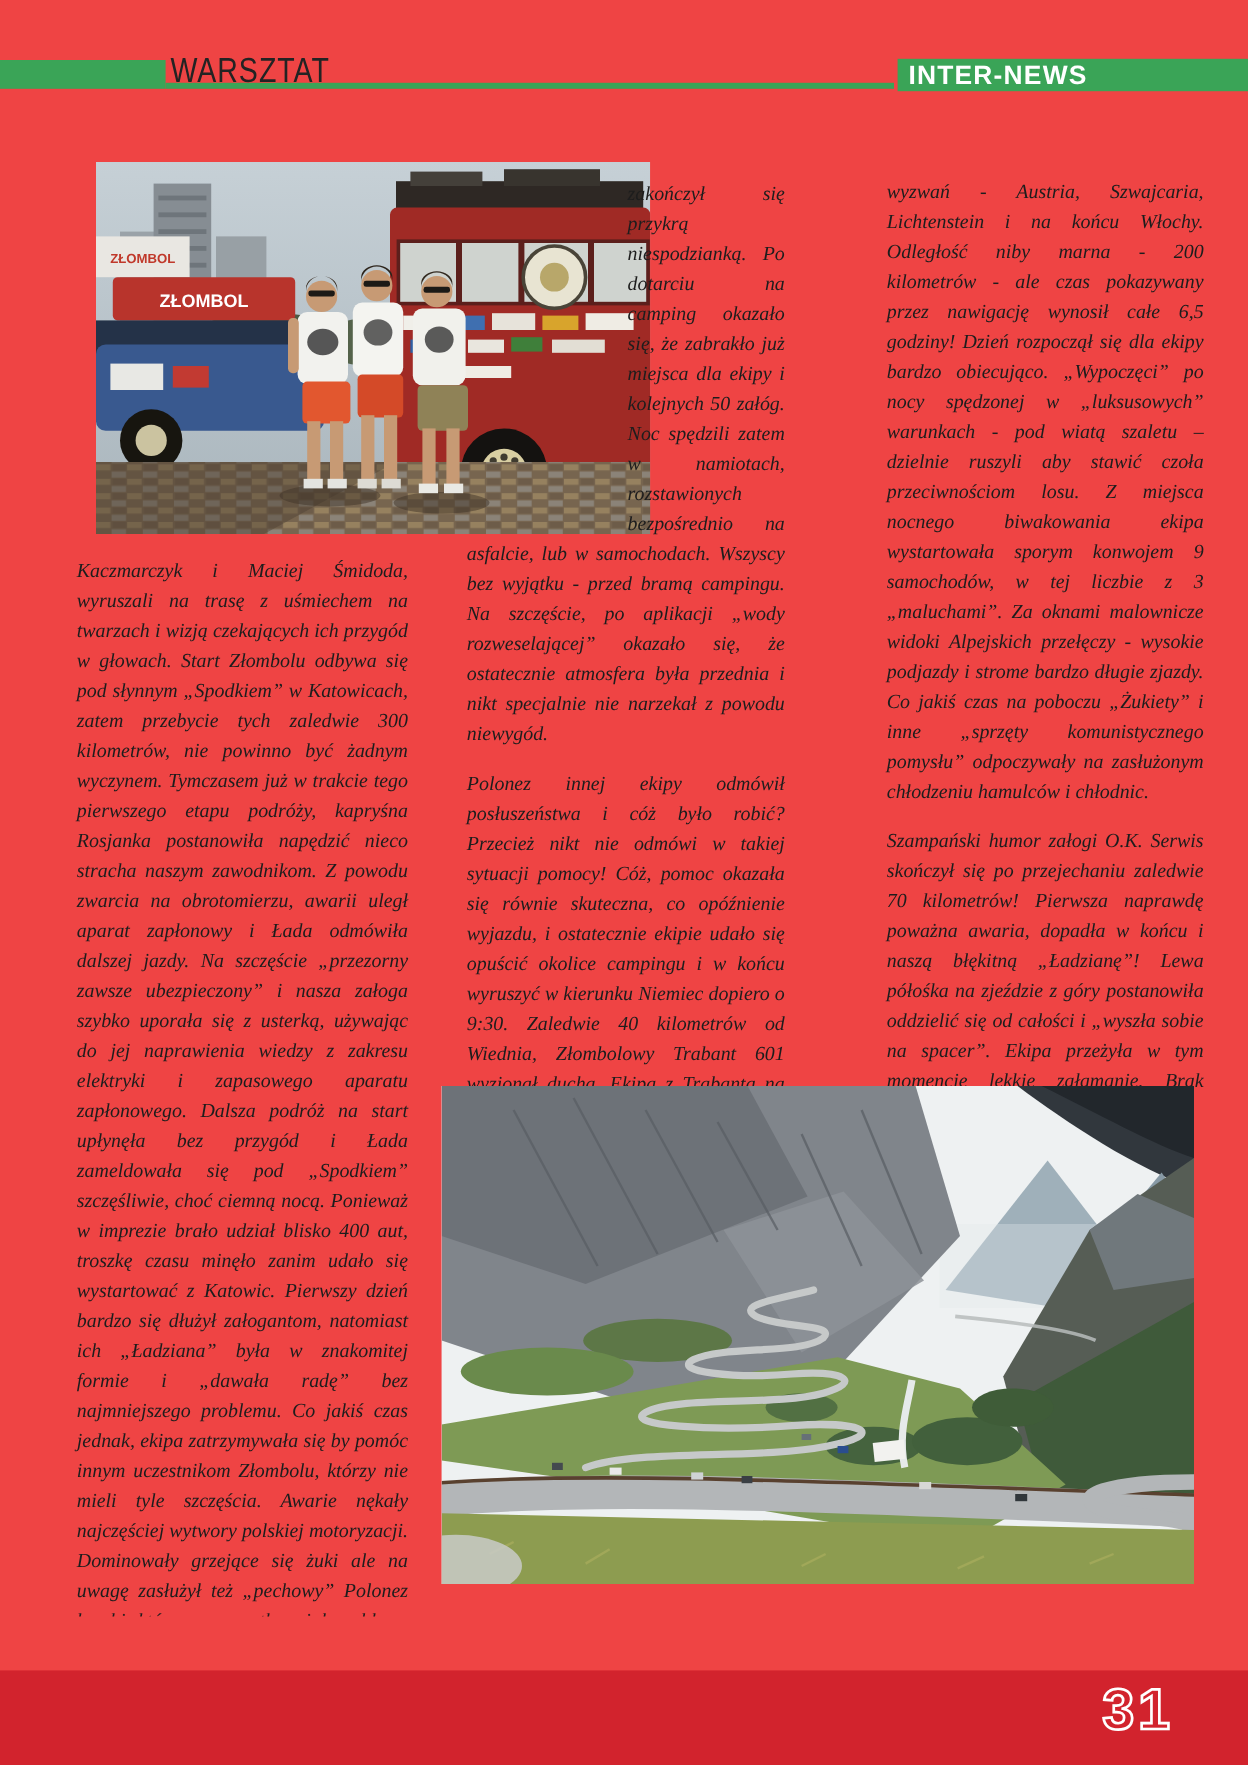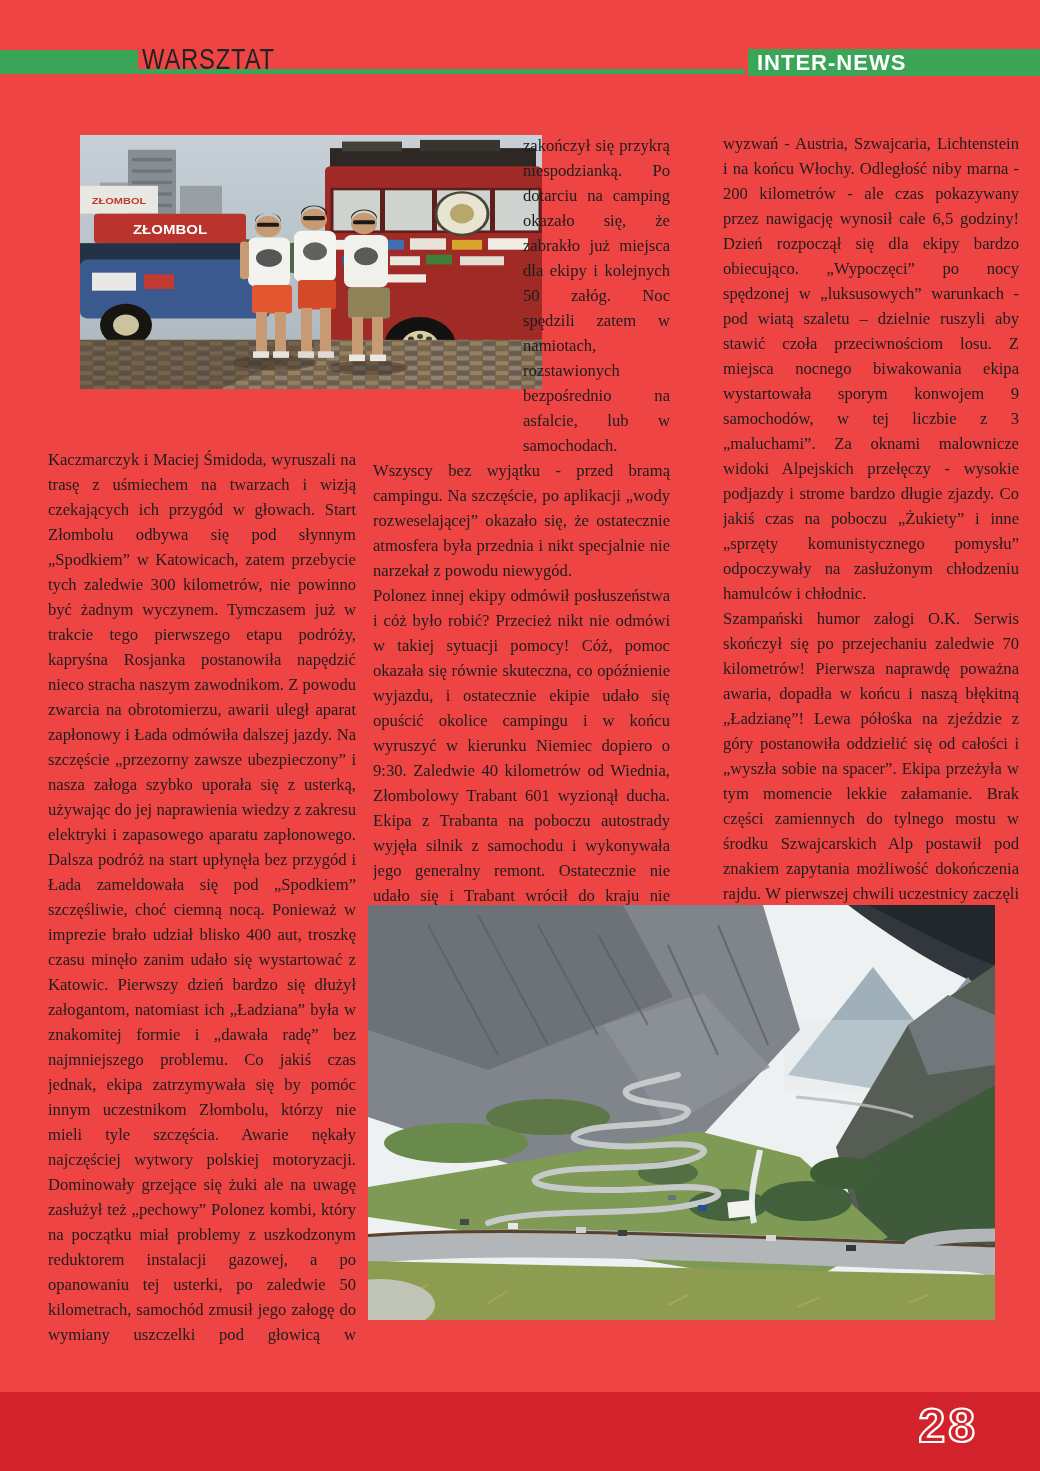--- a/index.html
+++ b/index.html
@@ -9,26 +9,26 @@
   .hdr-green-block-left{position:absolute;left:0;top:50px;width:138px;height:24px;background:#3aa457;}
   .hdr-green-line{position:absolute;left:138px;top:69px;width:607px;height:5px;background:#3aa457;}
   .hdr-label-left{position:absolute;left:142px;top:44px;height:30px;line-height:30px;
         font-family:"Liberation Sans","DejaVu Sans",sans-serif;font-size:29px;font-weight:400;
         color:#232323;letter-spacing:1px;transform:scaleX(.82);transform-origin:left center;white-space:nowrap;}
   .hdr-green-block-right{position:absolute;left:748px;top:49px;width:292px;height:27px;background:#3aa457;padding-left:37px;}
   .hdr-label-right{position:absolute;left:9px;top:0;height:27px;line-height:27px;
         font-family:"Liberation Sans","DejaVu Sans",sans-serif;font-size:22px;font-weight:700;
         color:#ffffff;letter-spacing:1px;white-space:nowrap;}
   
-  .photo-top{position:absolute;left:48px;top:135px;width:462px;height:254px;overflow:hidden;padding-left:32px;}
+  .photo-top{position:absolute;left:48px;top:135px;width:462px;height:310px;overflow:hidden;padding-left:32px;}
   .photo-bottom{position:absolute;left:368px;top:905px;width:627px;height:415px;overflow:hidden;background:#eef1f2;}
   .photo-top svg,.photo-bottom svg{display:block;width:100%;height:100%;}
   
   .col{position:absolute;text-align:justify;font-size:16.6px;line-height:25px;overflow:hidden;}
-  .col p{margin:0;}
+  .col p{margin:16px;font-style:italic;}
   .col-1{left:48px;top:447px;width:308px;height:900px;}
   .col-2{left:373px;top:133px;width:297px;height:775px;}
   .col-3{left:723px;top:131px;width:296px;height:776px;}
   .photo-spacer{float:left;width:150px;height:316px;}
   
   .footer-bar{position:absolute;left:0;top:1392px;width:1040px;height:79px;background:#d2232d;}
   .page-number{position:absolute;right:62px;top:6px;
         font-family:"Liberation Sans","DejaVu Sans",sans-serif;font-weight:700;font-size:48px;
         letter-spacing:3px;color:transparent;-webkit-text-stroke:2.2px #ffffff;}
 </style>
@@ -252,16 +252,16 @@
         <rect x="330" y="300" width="9" height="6" fill="#2a4d8f"></rect>
         <rect x="300" y="290" width="8" height="5" fill="#667077"></rect>
         <rect x="92" y="314" width="9" height="6" fill="#444a4f"></rect>
         <rect x="398" y="330" width="10" height="6" fill="#d8d8d5"></rect>
         <rect x="478" y="340" width="10" height="6" fill="#31373b"></rect>
       </g>
     </svg>
   </div>
 
   <div class="footer-bar">
-    <div class="page-number">28</div>
+    <div class="page-number">31</div>
   </div>
 
 </div>
 
 </body></html>

